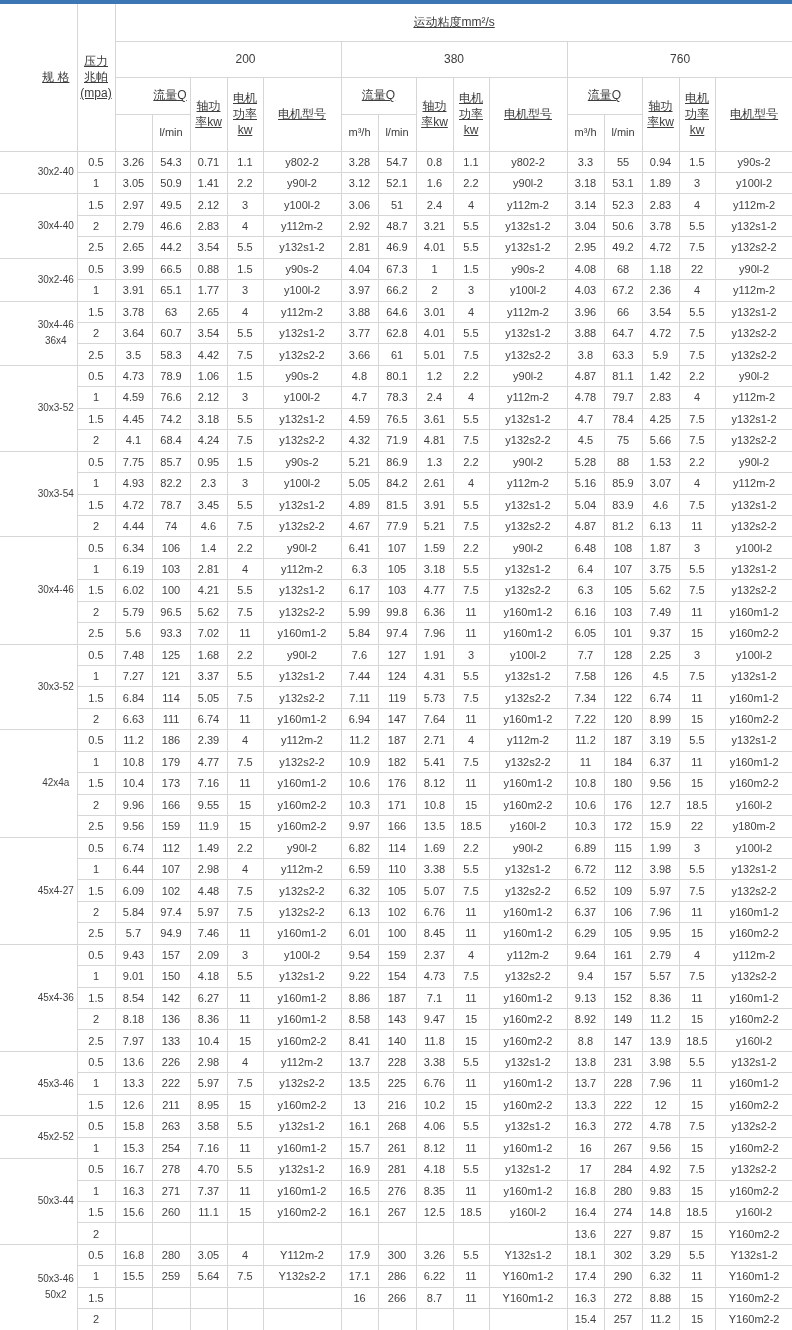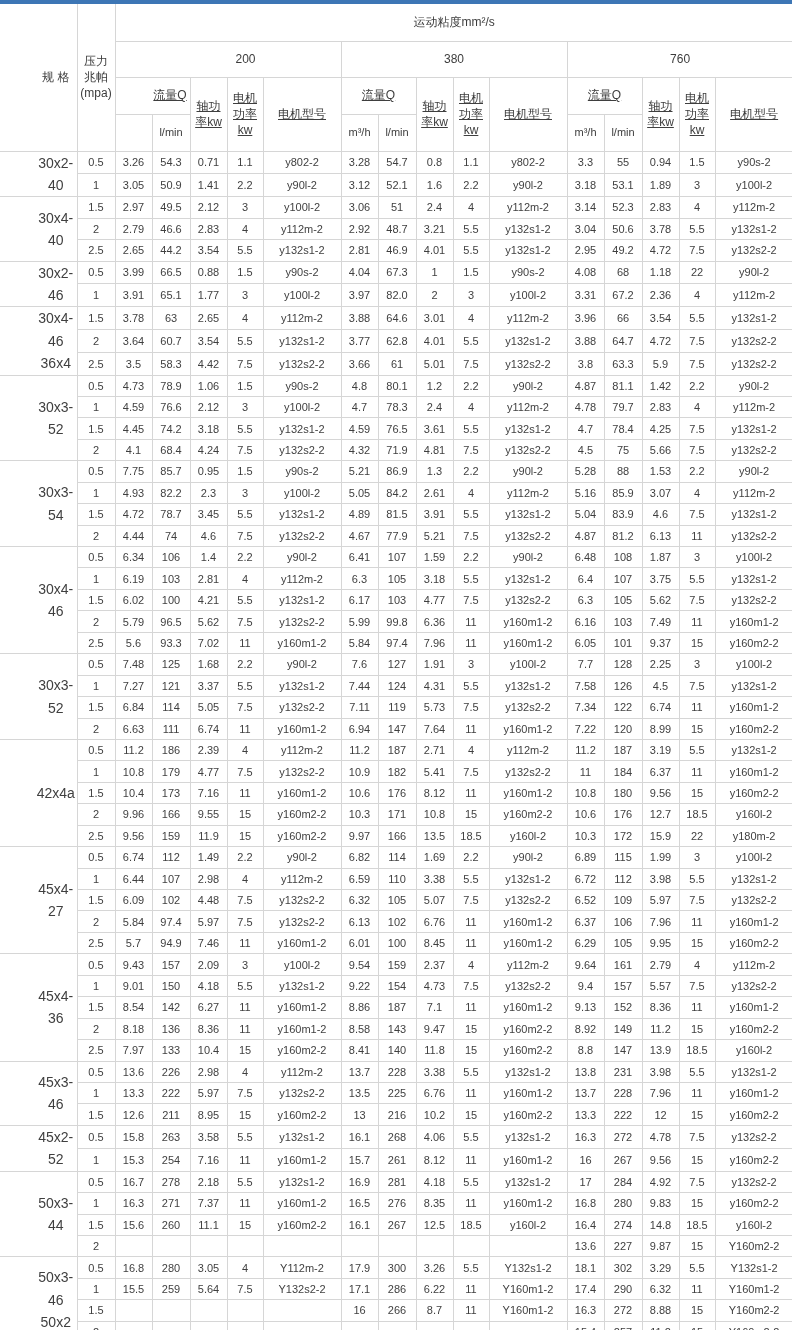--- a/index.html
+++ b/index.html
@@ -21,36 +21,36 @@
   th, td {
     border: 1px solid #d6d6d6;
     text-align: center;
     vertical-align: middle;
     font-weight: normal;
     overflow: hidden;
     padding: 0 1px;
   }
   
   tr > th:first-child, td.spec-cell, tbody tr > td.first-col { border-left: none; padding-left: 36px; }
-  thead tr:first-child th { border-top: none; }
+  thead tr:first-child th { border-top: none; text-decoration: underline; }
 
   thead th { font-size: 12px; color: #3c3c3c; line-height: 1.35; }
   tr.h1 { height: 37px; }
   tr.h2 { height: 36px; }
   tr.h3 { height: 37px; text-decoration: underline; }
   tr.h4 { height: 37px; }
   tbody tr { height: 21.45px; }
   tbody td {
     font-size: 11px;
     line-height: 1.1;
     color: #3f3f3f;
     background: #ffffff;
   }
   td.spec-cell {
-    font-size: 14px;
+    font-size: 10px;
     white-space: pre-line;
     line-height: 1.6;
   }
   th.unit-cell { font-size: 11px; }
 </style>
 </head>
 <body>
 
 <div class="topbar" style="background: rgb(61, 118, 181);"></div>
 
@@ -221,25 +221,25 @@
         <td>y90l-2</td>
       </tr>
       <tr>
         <td class="pressure-cell">1</td>
         <td>3.91</td>
         <td>65.1</td>
         <td>1.77</td>
         <td>3</td>
         <td>y100l-2</td>
         <td>3.97</td>
-        <td>82.0</td>
+        <td>66.2</td>
         <td>2</td>
         <td>3</td>
         <td>y100l-2</td>
-        <td>3.31</td>
+        <td>4.03</td>
         <td>67.2</td>
         <td>2.36</td>
         <td>4</td>
         <td>y112m-2</td>
       </tr>
       <tr>
         <td rowspan="3" class="spec-cell">30x4-46
 36x4</td>
         <td class="pressure-cell">1.5</td>
         <td>3.78</td>
@@ -967,21 +967,21 @@
         <td>267</td>
         <td>9.56</td>
         <td>15</td>
         <td>y160m2-2</td>
       </tr>
       <tr>
         <td rowspan="4" class="spec-cell">50x3-44</td>
         <td class="pressure-cell">0.5</td>
         <td>16.7</td>
         <td>278</td>
-        <td>2.18</td>
+        <td>4.70</td>
         <td>5.5</td>
         <td>y132s1-2</td>
         <td>16.9</td>
         <td>281</td>
         <td>4.18</td>
         <td>5.5</td>
         <td>y132s1-2</td>
         <td>17</td>
         <td>284</td>
         <td>4.92</td>

